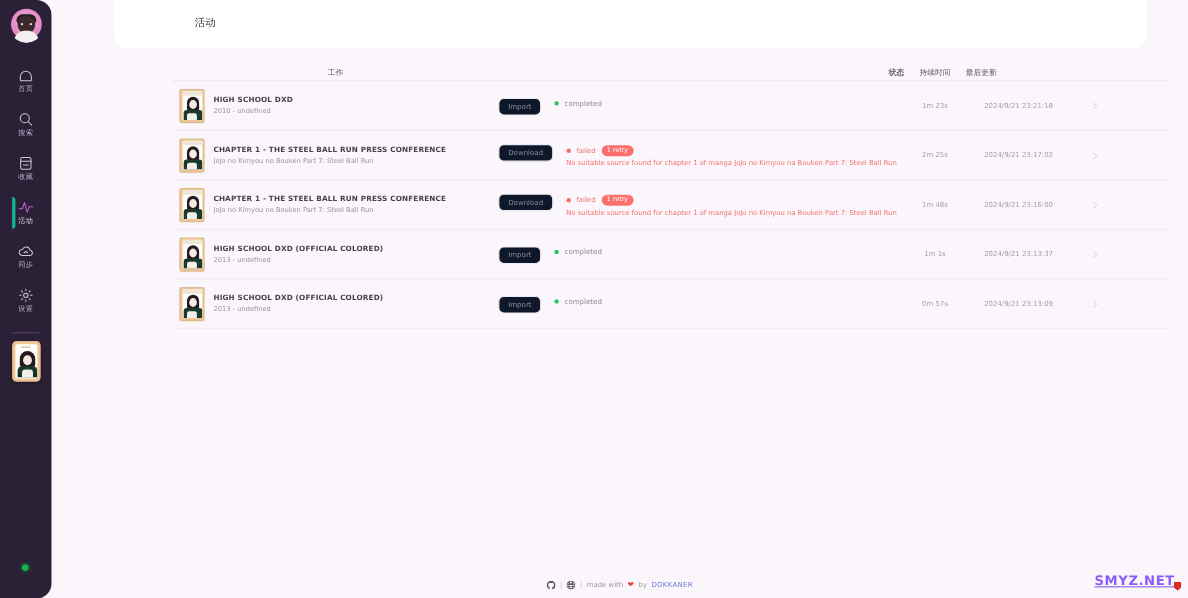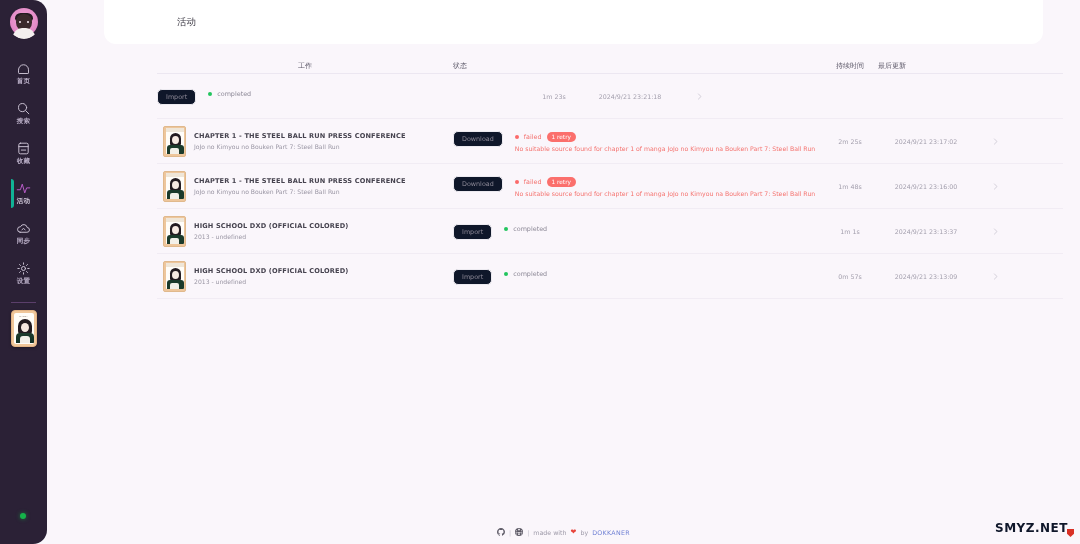--- a/index.html
+++ b/index.html
@@ -34,21 +34,21 @@
   .av-fringe { position:absolute; left:7px; top:6px; width:18px; height:8px; border-radius:9px 9px 4px 4px;
     background:#241b20; }
   .av-body { position:absolute; left:5px; bottom:0; width:22px; height:11px; border-radius:9px 9px 0 0;
     background: #f4f0ef; }
   .av-eye { position:absolute; width:2px; height:2px; border-radius:50%; background:#f6eaf2; top:14px; }
 
   .nav { margin-top: 14px; width: 100%; display: flex; flex-direction: column; align-items: center; }
   .nav-item {
     position: relative; width: 26px; height: 40px;
     display: flex; flex-direction: column; align-items: center; justify-content: center;
-    gap: 2px; cursor: pointer; text-decoration: none; font-weight: bold;
+    gap: 2px; cursor: pointer; text-decoration: none;
   }
   .nav-item .ico { width: 15px; height: 15px; display:block; }
   .nav-item .ico svg { width: 15px; height: 15px; display:block; }
   .nav-item .lbl {
     font-size: 6.5px; color: #b9aec6; letter-spacing: .3px; line-height: 1;
     font-family: "DejaVu Sans", sans-serif;
   }
   .nav-item svg { stroke: #cfc6d8; fill: none; stroke-width: 1.5; stroke-linecap: round; stroke-linejoin: round; }
   .nav-item.active svg { stroke: #c05fd0; }
   .nav-item.active .lbl { color: #d7cfe0; }
@@ -96,21 +96,21 @@
   .header-sub b { color: #5a5663; font-weight: 700; }
 
   .table-wrap { position: absolute; left: 110px; top: 56px; width: 906px; }
 
   .thead {
     display: flex; align-items: flex-end; height: 18px;
     border-bottom: 1px solid #ece7f1; padding-bottom: 2px;
   }
   .th { font-size: 7px; color: #5c5868; font-family: "DejaVu Sans", sans-serif; }
   .col-job   { width: 296px; text-align: center; }
-  .col-stat  { width: 369px; text-align: left; }
+  .col-stat  { width: 369px; text-align: right; font-weight: bold; }
   .col-dur   { width: 56px;  text-align: center; }
   .col-upd   { width: 96px;  text-align: left; }
   .col-arrow { width: 42px;  text-align: center; }
 
   .row {
     display: flex; align-items: center;
     min-height: 45px;
     border-bottom: 1px solid #f1ecf4;
     cursor: pointer;
   }
@@ -185,21 +185,21 @@
     position: absolute; right: 4px; bottom: 4px;
     width: 200px; height: 36px; pointer-events: none;
     font-family: "DejaVu Sans", sans-serif;
   }
   .wm-cn {
     position: absolute; left: 0; top: 1px; width: 200px;
     font-size: 20px; color: rgba(160,163,180,.40); letter-spacing: 1px; white-space: nowrap;
   }
   .wm-net {
     position: absolute; right: 8px; bottom: 5px;
-    font-size: 12px; font-weight: 700; color: #0f172a; letter-spacing: .5px;
+    font-size: 12px; font-weight: 700; color: #8b5cf6; letter-spacing: .5px; text-decoration: underline;
   }
   .wm-mark {
     position: absolute; right: 2px; bottom: 3px; width: 7px; height: 8px;
     background: #d93025; clip-path: polygon(0 0,100% 0,100% 60%,50% 100%,0 60%);
   }
 </style>
 </head>
 <body>
 
 <div id="app">
@@ -306,20 +306,35 @@
       <div class="thead">
         <div class="th col-job">工作</div>
         <div class="th col-stat">状态</div>
         <div class="th col-dur">持续时间</div>
         <div class="th col-upd">最后更新</div>
         <div class="th col-arrow"></div>
       </div>
 
       <div id="rows">
           <div class="row">
+            <div class="cell-job">
+              <div class="thumb">
+                <div class="thumb-in">
+                  <div class="t-top"></div>
+                  <div class="t-hair"></div>
+                  <div class="t-face"></div>
+                  <div class="t-body"></div>
+                  <div class="t-wht"></div>
+                </div>
+              </div>
+              <div class="job-text">
+                <div class="job-title">HIGH SCHOOL DXD</div>
+                <div class="job-sub">2010 - undefined</div>
+              </div>
+            </div>
             <div class="cell-stat">
               <span class="kind-pill">Import</span>
               <div class="stat-block">
                 <div class="stat-line">
                   <span class="stat-dot ok"></span>
                   <span class="stat-txt ok">completed</span>
                 </div>
               </div>
             </div>
             <div class="cell-dur">1m 23s</div>

